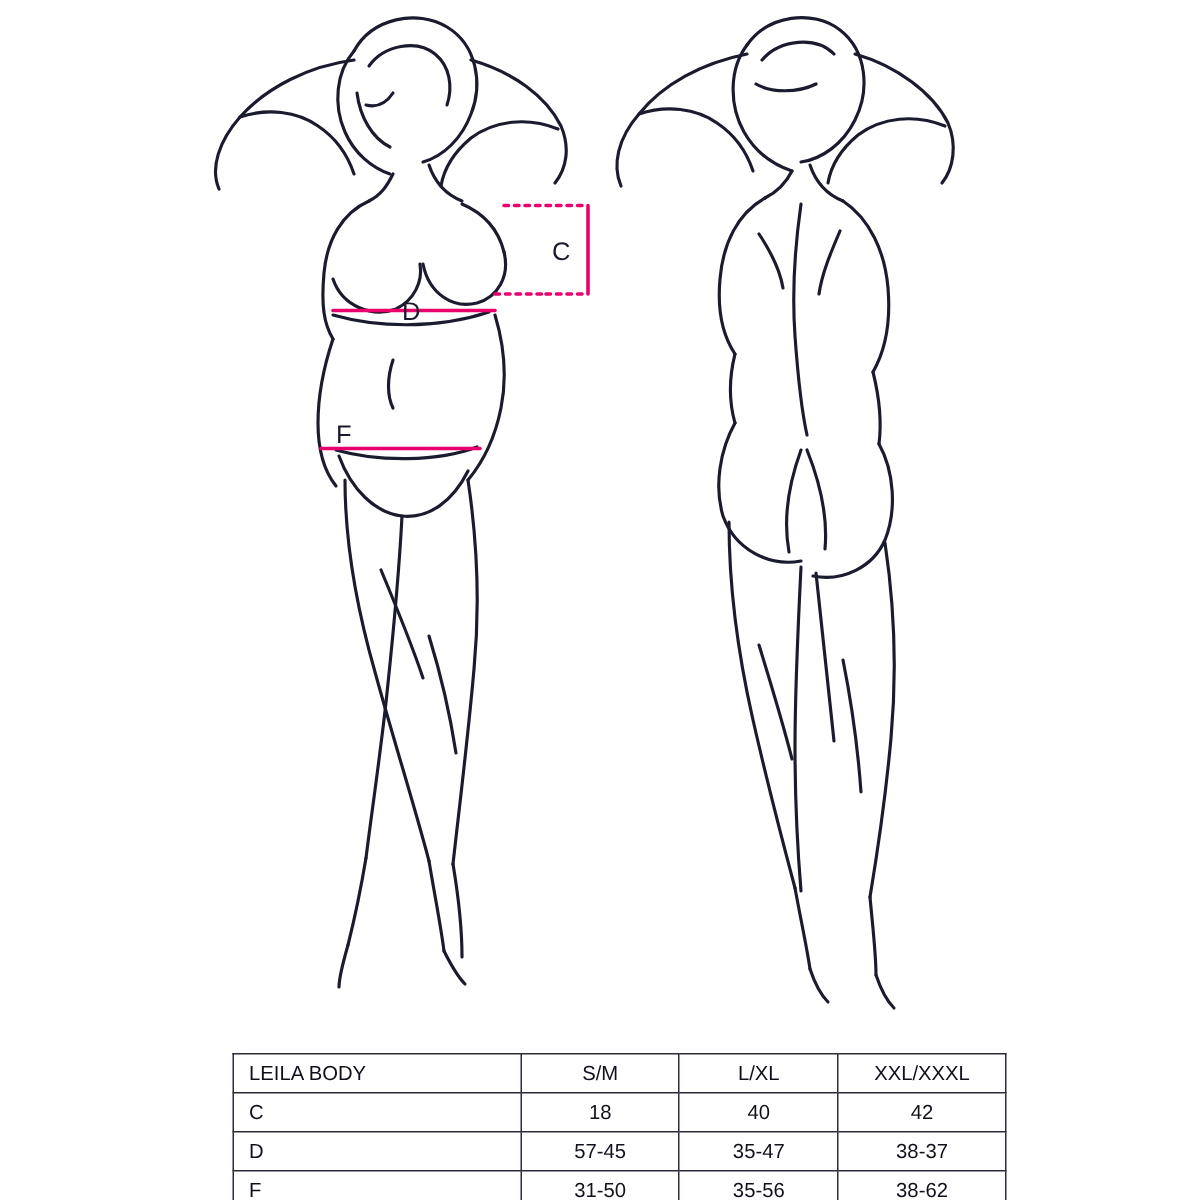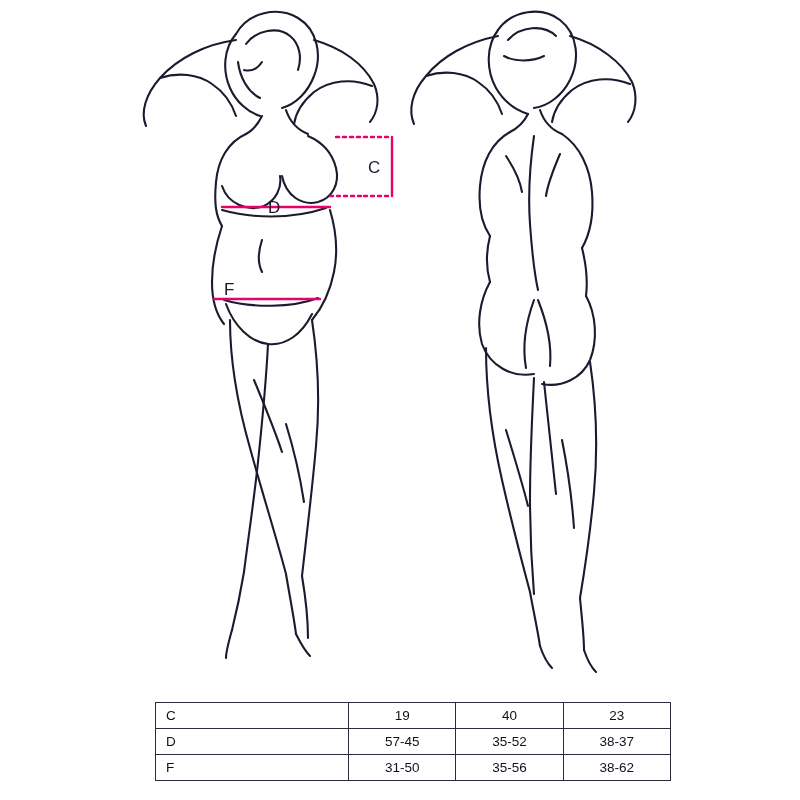--- a/index.html
+++ b/index.html
@@ -185,29 +185,35 @@
     </g>
   </svg>
 
   <div class="measure-label" id="label-C">C</div>
   <div class="measure-label" id="label-D">D</div>
   <div class="measure-label" id="label-F">F</div>
 
   <table id="size-table">
     <tbody>
       <tr>
+        <td class="name-col">LEILA BODY</td>
+        <td class="val-col">S/M</td>
+        <td class="val-col">L/XL</td>
+        <td class="val-col">XXL/XXXL</td>
+      </tr>
+      <tr>
         <td class="name-col">C</td>
-        <td class="val-col">19</td>
+        <td class="val-col">18</td>
         <td class="val-col">40</td>
-        <td class="val-col">23</td>
+        <td class="val-col">42</td>
       </tr>
       <tr>
         <td class="name-col">D</td>
         <td class="val-col">57-45</td>
-        <td class="val-col">35-52</td>
+        <td class="val-col">35-47</td>
         <td class="val-col">38-37</td>
       </tr>
       <tr>
         <td class="name-col">F</td>
         <td class="val-col">31-50</td>
         <td class="val-col">35-56</td>
         <td class="val-col">38-62</td>
       </tr>
     </tbody>
   </table>

